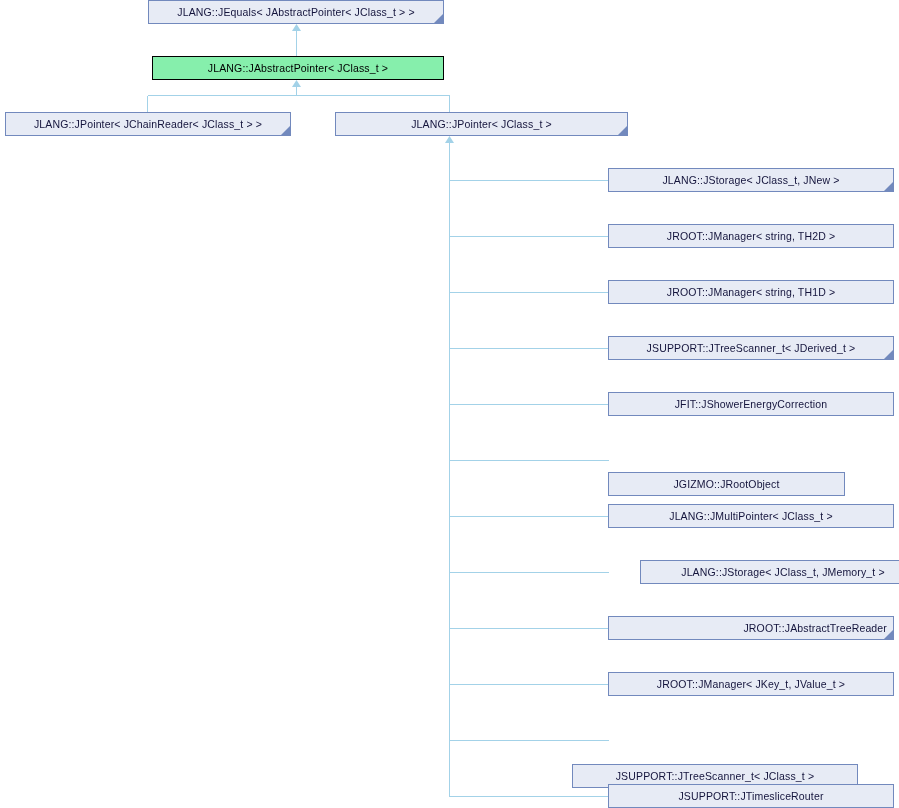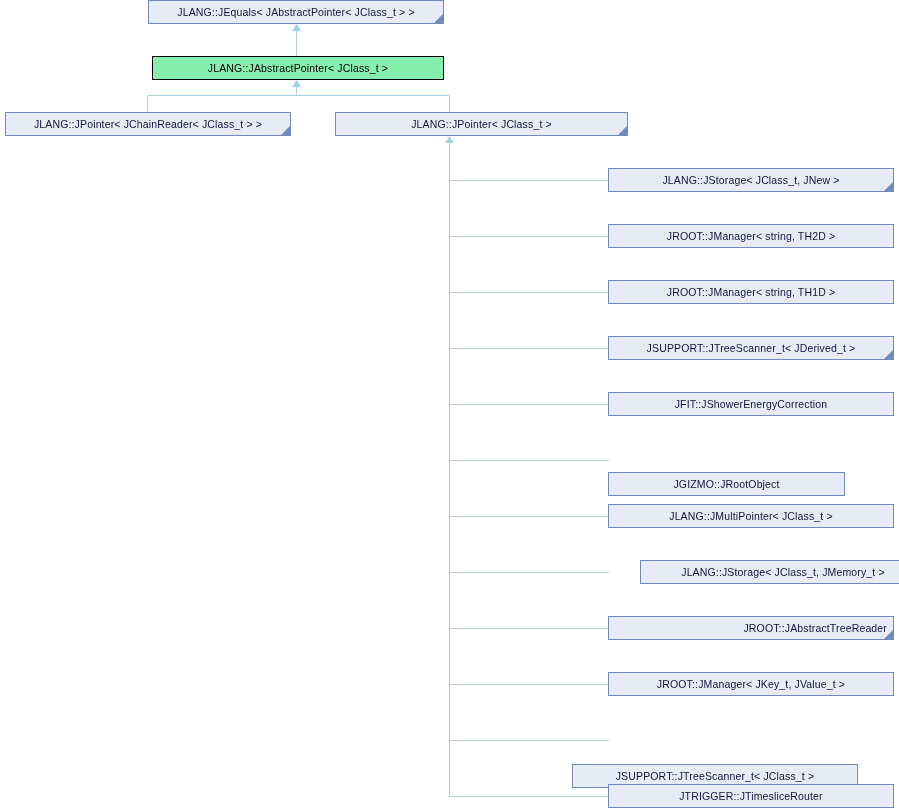--- a/index.html
+++ b/index.html
@@ -140,17 +140,17 @@
       <div class="node tmpl" style="left: 608px; top: 616px; width: 286px; justify-content: flex-end;">
         <span class="label">JROOT::JAbstractTreeReader</span>
       </div>
       <div class="node" style="left: 608px; top: 672px; width: 286px;">
         <span class="label">JROOT::JManager&lt; JKey_t, JValue_t &gt;</span>
       </div>
       <div class="node" style="left: 572px; top: 728px; width: 286px; margin-top: 36px;">
         <span class="label">JSUPPORT::JTreeScanner_t&lt; JClass_t &gt;</span>
       </div>
       <div class="node" style="left: 608px; top: 784px; width: 286px;">
-        <span class="label">JTRIGGER::JTimesliceRouter</span>
+        <span class="label">JSUPPORT::JTimesliceRouter</span>
       </div>
     </div>
 
 </div>
 
 </body></html>

